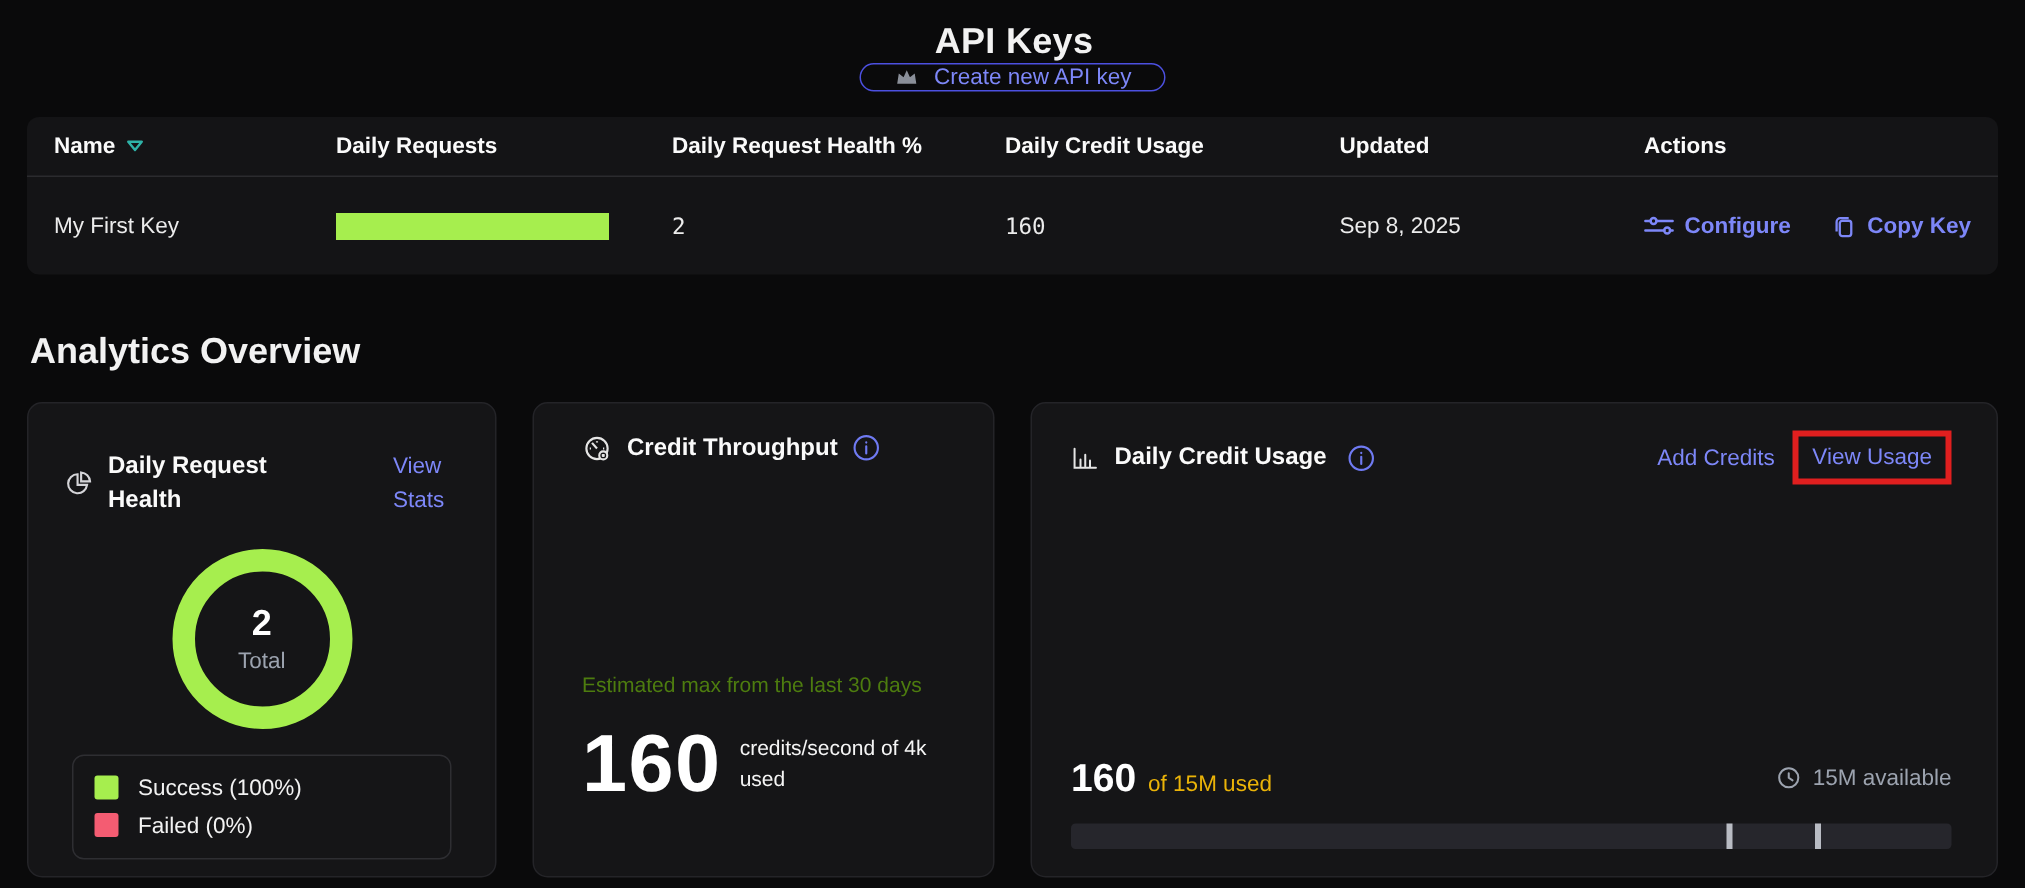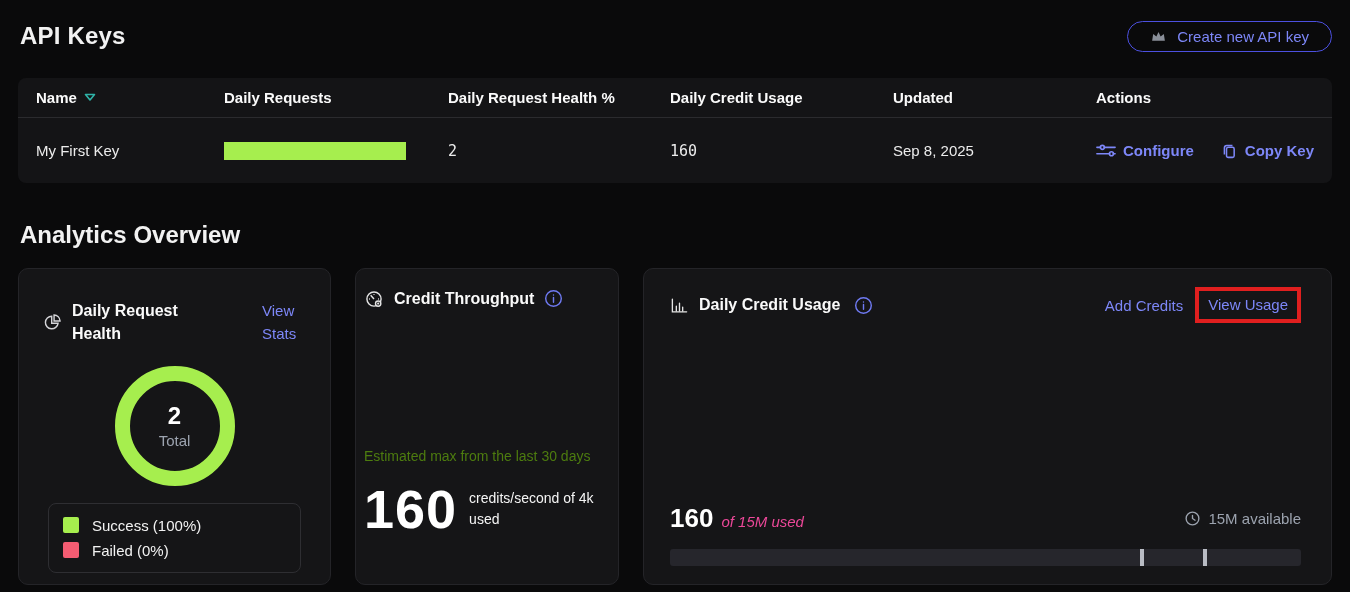--- a/index.html
+++ b/index.html
@@ -5,21 +5,21 @@
   * { margin:0; padding:0; box-sizing:border-box; }
   html,body { width:1350px; height:592px; overflow:hidden; }
   body {
     background:#0a0a0b;
     color:#f2f2f2;
     font-family:"Liberation Sans", sans-serif;
   }
   .page { padding:0 18px; }
 
   
-  .top-header { display:flex; justify-content:space-between; align-items:center; margin-top:14px; height:44px; }
+  .top-header { display:flex; justify-content:space-between; align-items:center; margin-top:14px; height:44px;flex-direction:column; }
   .page-title { font-size:24px; font-weight:bold; letter-spacing:.2px; padding-left:2px; }
   .create-btn {
     display:flex; align-items:center; gap:10px;
     height:31px; padding:0 22px;
     border:1px solid #4c50e0; border-radius:21px;
     background:transparent; color:#7d87f8; font-size:15px;
     font-family:"Liberation Sans", sans-serif; cursor:pointer;
   }
 
   
@@ -64,35 +64,35 @@
   .donut-value { font-size:24px; font-weight:bold; color:#fff; }
   .donut-label { font-size:15px; color:#9ca3af; margin-top:2px; }
   .legend-box {
     border:1px solid #2e2e32; border-radius:8px;
     margin:17px 13px 0; padding:9px 14px;
   }
   .legend-item { display:flex; align-items:center; gap:13px; font-size:15px; color:#f2f2f2; padding:4px 0; }
   .swatch { width:16px; height:16px; border-radius:2px; flex:none; }
 
   
-  .card-throughput { width:264px; padding:18px 8px;justify-content:space-between; }
+  .card-throughput { width:308px; padding:18px 32px;justify-content:space-between; }
   .tp-bottom { margin-top:auto; margin-bottom:26px; }
   .tp-subtitle { font-size:14px; color:#4d7c0f; }
   .tp-value-row { display:flex; align-items:center; margin-top:14px; }
   .tp-value { font-size:54px; font-weight:bold; color:#fff; letter-spacing:1px; }
   .tp-unit { font-size:14px; color:#f5f5f5; width:160px; margin-left:12px; line-height:1.5; }
 
   
   .card-usage { flex:1; padding:18px 30px 18px 26px; }
   .card-usage .card-head { gap:10px; }
   .usage-links { margin-left:auto; display:flex; align-items:center; }
   .redbox { border:4px solid #e01f1f; padding:5px 9px; margin-left:12px; }
   .usage-stats { display:flex; align-items:baseline; margin-top:auto; }
   .used-value { font-size:26px; font-weight:bold; color:#fff; }
-  .used-suffix { font-size:15px; color:#ec4899; margin-left:8px;font-style:italic; }
+  .used-suffix { font-size:15px; color:#eab308; margin-left:8px; }
   .available { margin-left:auto; display:flex; align-items:center; gap:7px; font-size:15px; color:#9ca3af; }
   .usage-bar { position:relative; height:17px; background:#26262c; border-radius:3px; margin-top:15px; }
   .usage-marker { position:absolute; top:0; width:4px; height:17px; background:#b9bcc4; }
   .usage-legend {
     border:1px solid #2e2e32; border-radius:8px;
     margin-top:18px; padding:10px 14px; display:flex; gap:58px;
   }
 
   .icon { flex:none; display:inline-flex; }
 </style>

